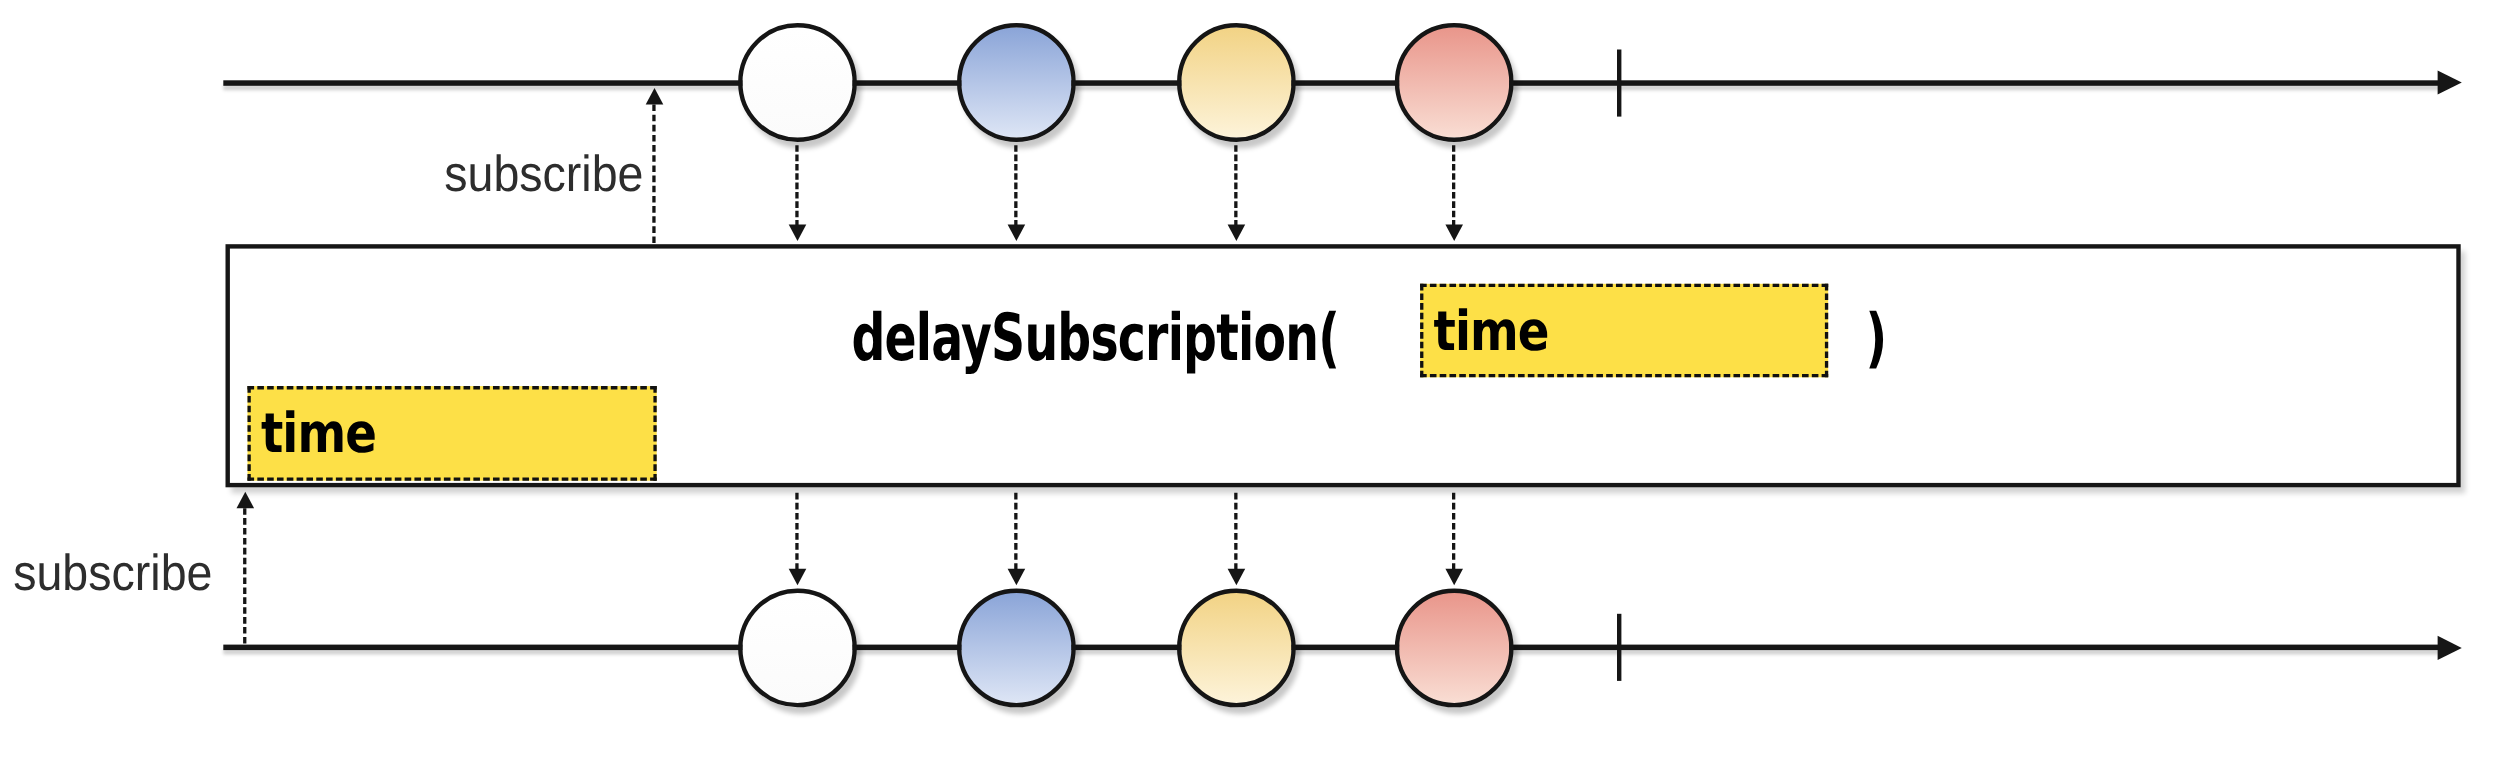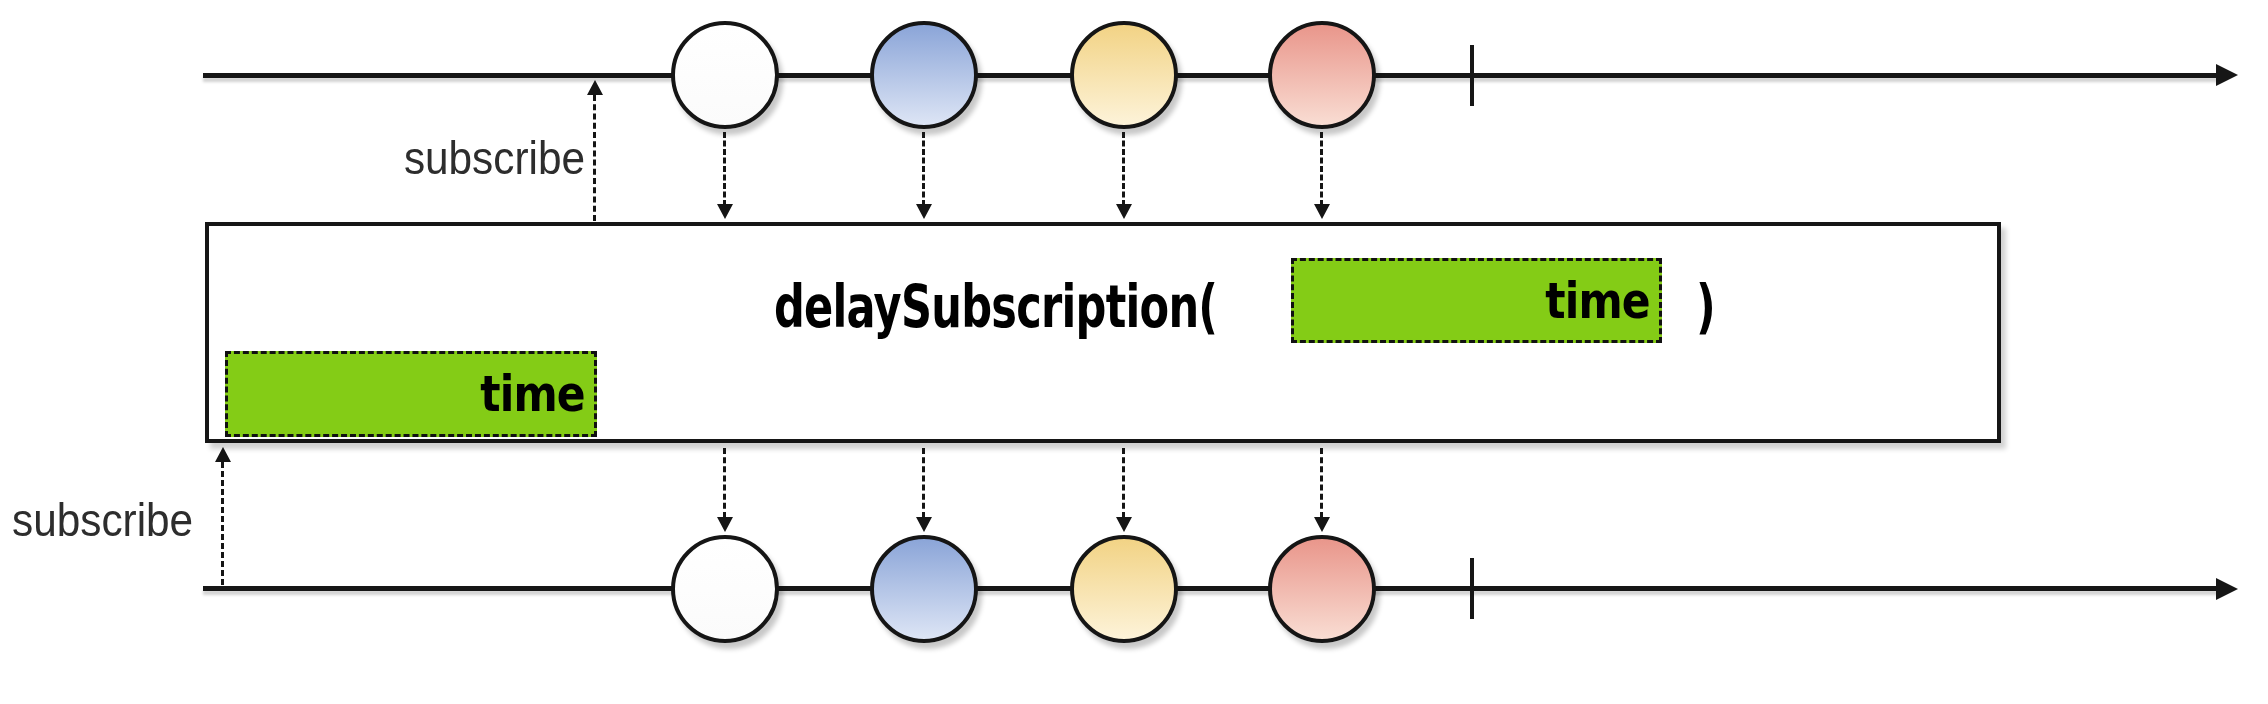--- a/index.html
+++ b/index.html
@@ -8,24 +8,24 @@
     font-family:"Liberation Sans", sans-serif;
   }
   
   .tl-line{position:absolute;height:5px;background:#161616;box-shadow:0 4px 3px rgba(0,0,0,0.18);}
   .tl-head{position:absolute;width:0;height:0;border-top:11px solid transparent;border-bottom:11px solid transparent;border-left:22px solid #161616;}
   .tick{position:absolute;width:4px;background:#161616;}
   
   .marble{position:absolute;width:108px;height:108px;border:4px solid #151515;border-radius:50%;
     box-sizing:border-box;box-shadow:4px 6px 5px rgba(0,0,0,0.22);}
   
-  .opbox{position:absolute;left:205px;top:222px;width:1796px;height:221px;border:4px solid #161616;
+  .opbox{position:absolute;left:205px;top:222px;width:2032px;height:221px;border:4px solid #161616;
     box-sizing:border-box;background:#ffffff;box-shadow:5px 6px 5px rgba(0,0,0,0.18);}
-  .timebox{position:absolute;border:3px dashed #111;box-sizing:border-box;background:#84cc16;
-    display:flex;align-items:center;justify-content:flex-end;}
+  .timebox{position:absolute;border:3px dashed #111;box-sizing:border-box;background:#fde047;
+    display:flex;align-items:center;justify-content:flex-start;}
   .optext{position:absolute;font-family:"DejaVu Sans", sans-serif;font-weight:bold;color:#000;
     font-size:59px;line-height:64px;transform:scaleX(0.73);transform-origin:left top;letter-spacing:-1px;white-space:nowrap;}
   .timetext{font-family:"DejaVu Sans", sans-serif;font-weight:bold;color:#000;font-size:50px;
     transform:scaleX(0.85);letter-spacing:-1px;}
   
   .dash-v{position:absolute;width:0;border-left:3px dashed #151515;}
   .head-down{position:absolute;width:0;height:0;border-left:8px solid transparent;border-right:8px solid transparent;border-top:15px solid #151515;}
   .head-up{position:absolute;width:0;height:0;border-left:8px solid transparent;border-right:8px solid transparent;border-bottom:15px solid #151515;}
   
   .sub-label{position:absolute;color:#2d2d2d;font-size:46px;line-height:48px;}

